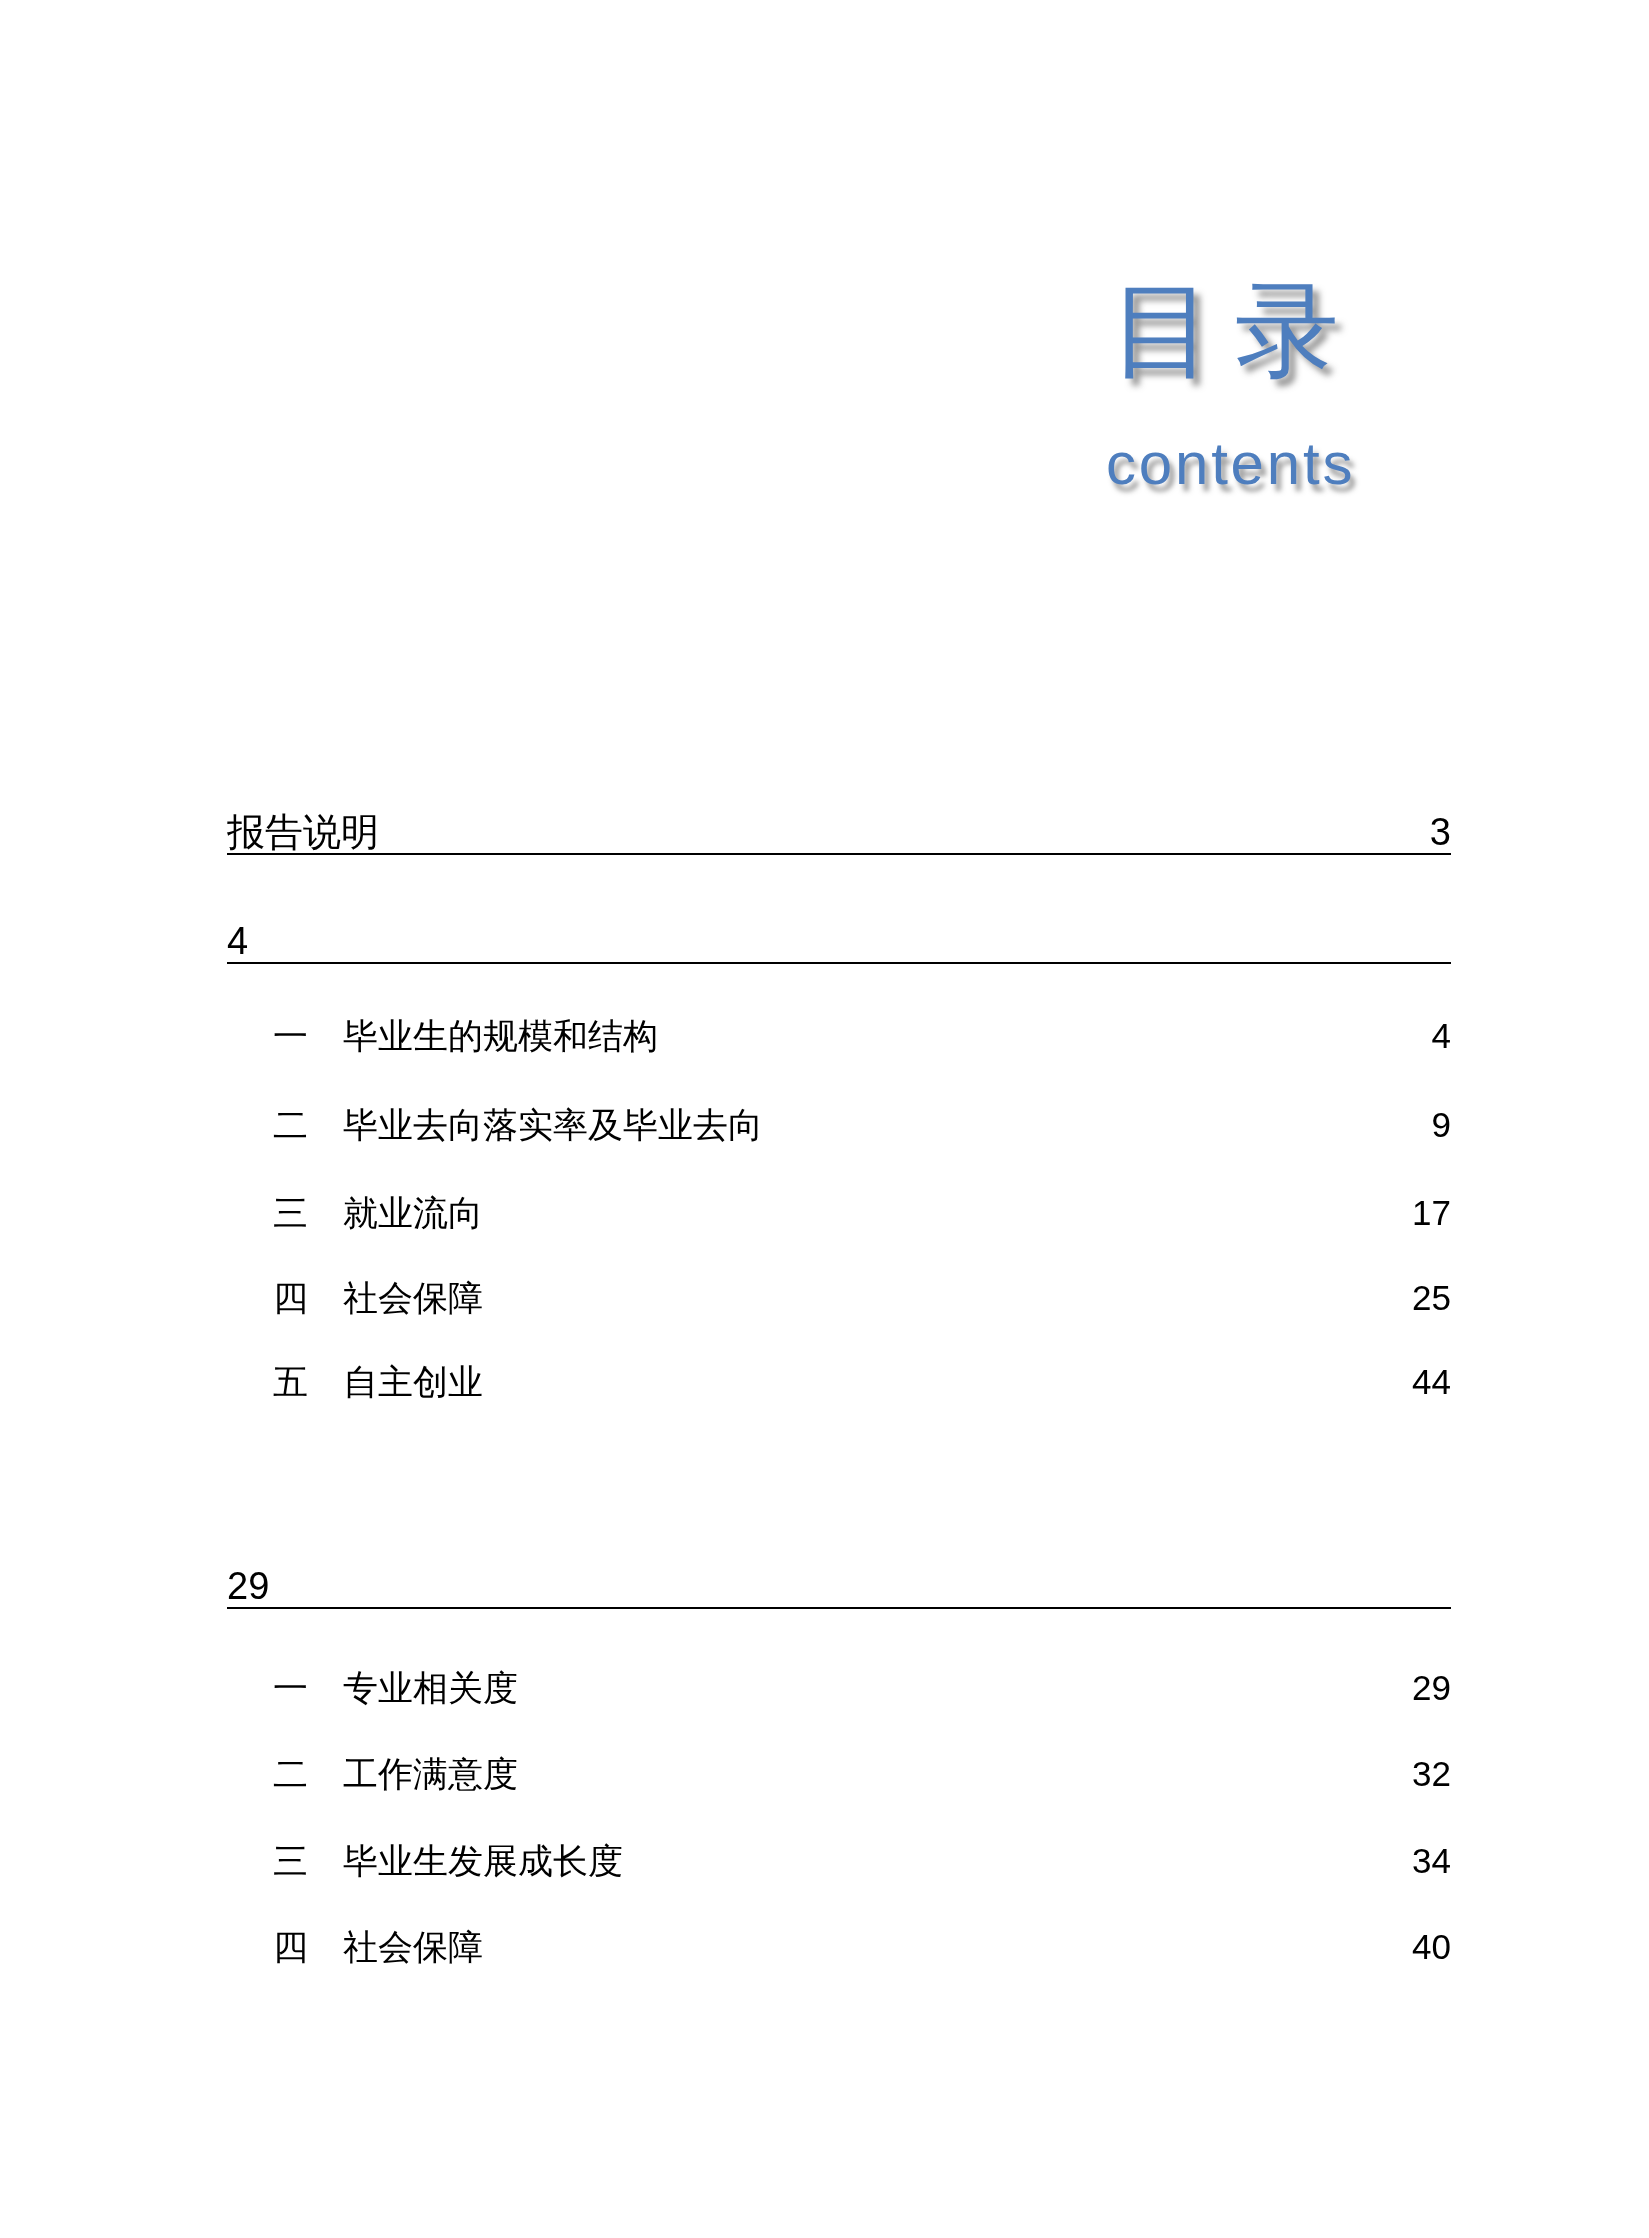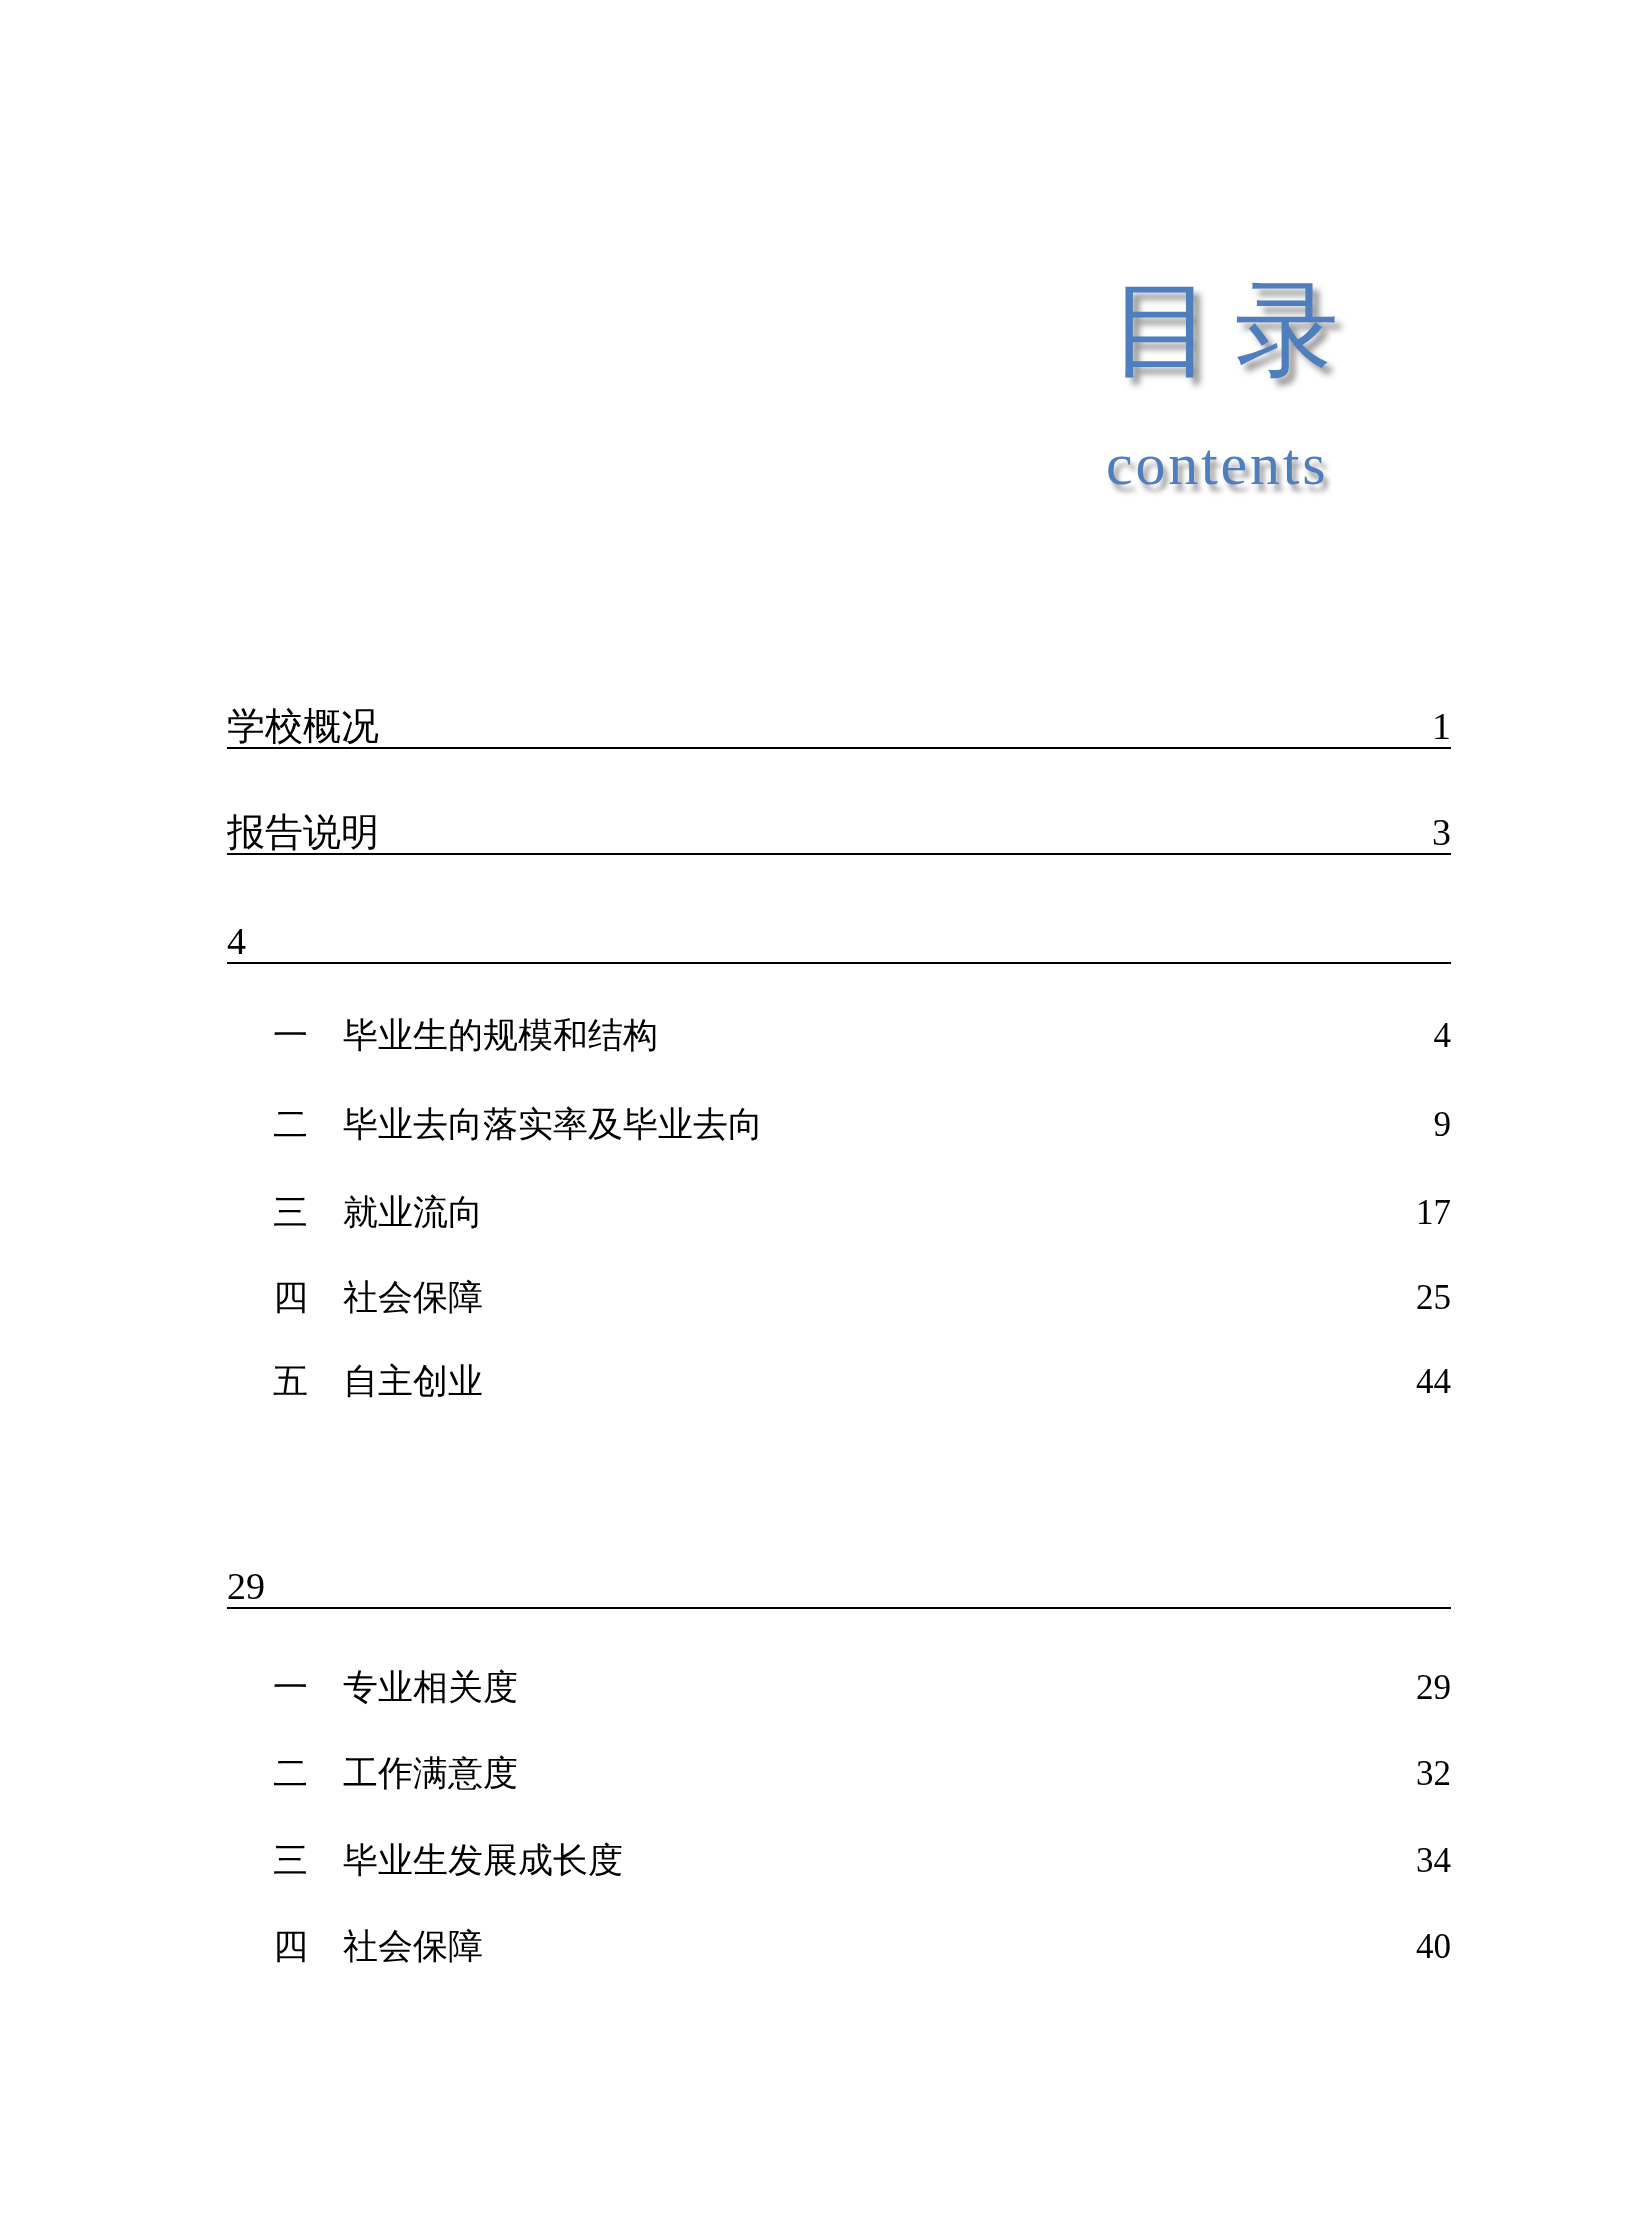--- a/index.html
+++ b/index.html
@@ -2,21 +2,21 @@
 <html style="font-size:15px"><head>
 <meta charset="utf-8">
 <style>
   html, body { margin: 0; padding: 0; background: #ffffff; }
   .page {
     position: relative;
     width: 1649px;
     height: 2238px;
     background: #ffffff;
     overflow: hidden;
-    font-family: Liberation Serif, serif;
+    font-family: Liberation Sans, sans-serif;
     color: #000000;
   }
   
   .title-block { position: absolute; left: 1106px; top: 278px; }
   .title-cn {
     position: absolute; left: 4.6px; top: 0;
     font-size: 104px; line-height: 1;
     letter-spacing: 20.4px;
     color: #4E7EBE;
     text-shadow: 6.5px 7.4px 6.5px rgba(60,60,60,0.55);
@@ -51,24 +51,20 @@
 </head>
 <body>
 
 <div class="page">
 
   <div class="title-block">
     <div class="title-cn">目录</div>
     <div class="title-en">contents</div>
   </div>
 
-  <div class="row h1" style="top:694px">
-    <span class="label">学校概况</span>
-    <span class="page-num">1</span>
-  </div>
 
   <div class="row h1" style="top:800px">
     <span class="label">报告说明</span>
     <span class="page-num">3</span>
   </div>
 
   <div class="row h1" style="top:909px">
     <span class="page-num">4</span>
   </div>
 

